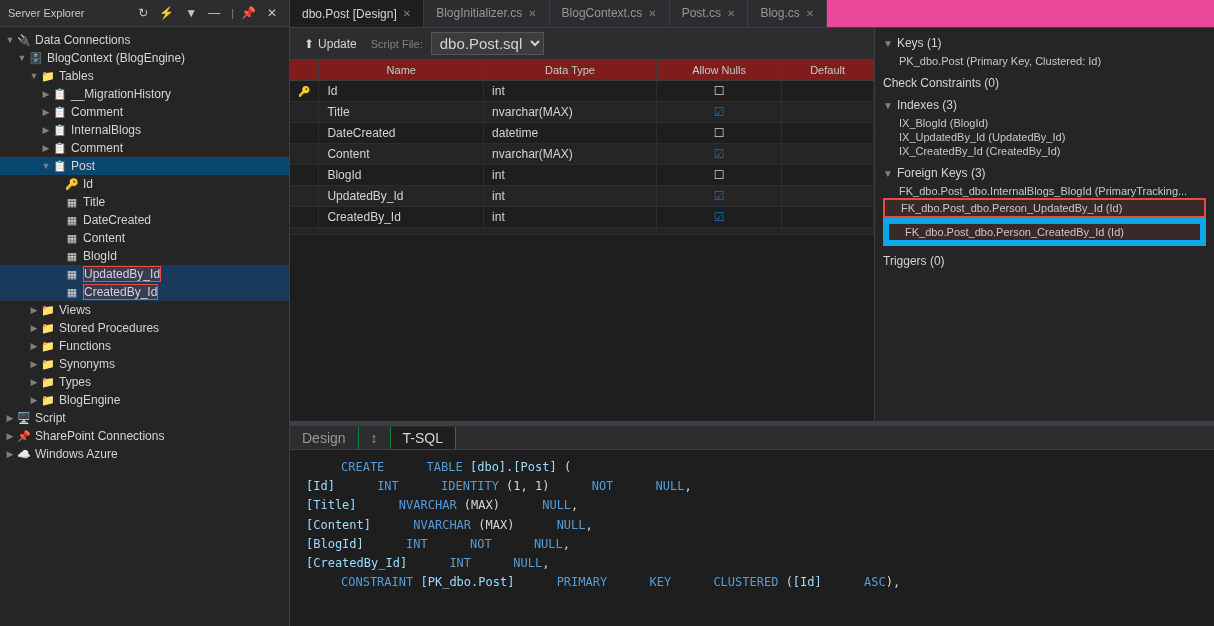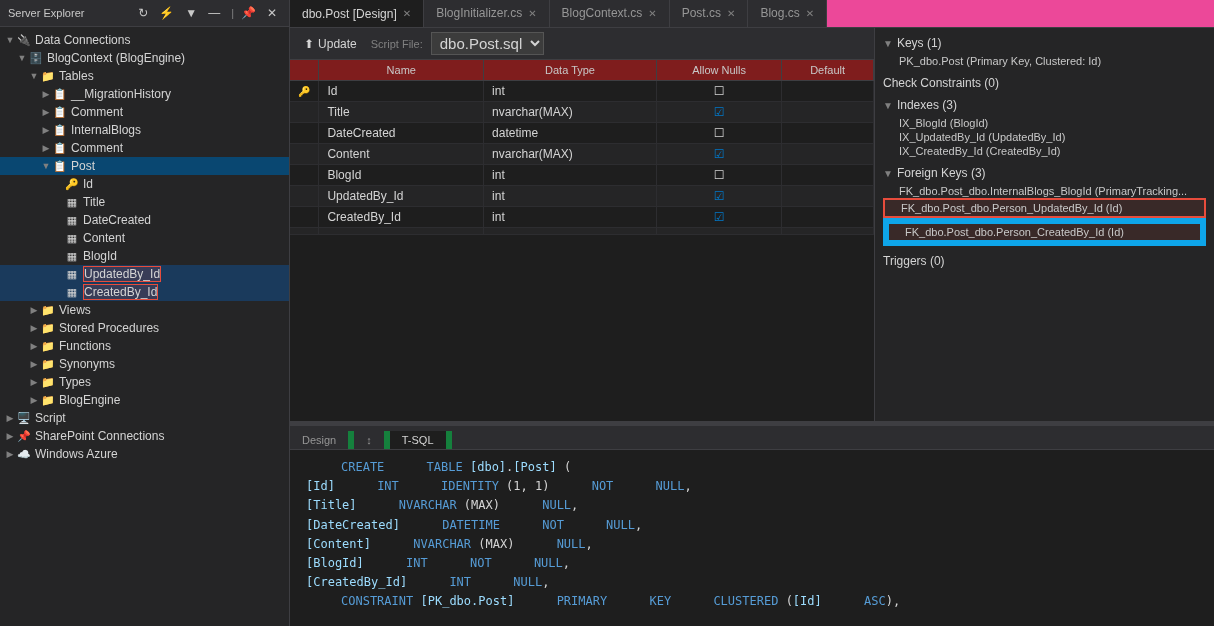--- a/index.html
+++ b/index.html
@@ -61,21 +61,21 @@
     .properties-panel { width: 340px; background: #252526; border-left: 1px solid #3e3e42; overflow-y: auto; padding: 8px; }
     .prop-section { margin-bottom: 8px; }
     .prop-header { display: flex; align-items: center; gap: 4px; font-size: 12px; color: #d4d4d4; margin-bottom: 4px; cursor: pointer; }
     .prop-header .expand { color: #808080; font-size: 10px; }
     .prop-item { padding: 1px 16px; font-size: 11px; color: #c8c8c8; }
     .highlighted-box { border: 2px solid #e74c3c; }
 
     
     .sql-area { height: 200px; display: flex; flex-direction: column; background: #1e1e1e; }
     .sql-tab-bar { display: flex; background: #2d2d30; border-bottom: 1px solid #3e3e42; height: 24px; align-items: flex-end; }
-    .sql-tab { padding: 3px 12px; font-size: 11px; color: #969696; cursor: pointer; border-right: 6px solid #15803d; }
+    .sql-tab { padding: 3px 12px; font-size: 14px; color: #969696; cursor: pointer; border-right: 1px solid #15803d; }
     .sql-tab.active { background: #1e1e1e; color: #d4d4d4; }
     .sql-content { flex: 1; overflow: auto; padding: 8px 16px; font-family: 'Consolas', monospace; font-size: 12px; line-height: 1.6; }
     .sql-kw { color: #569cd6; margin-left: 35px; }
     .sql-id { color: #9cdcfe; }
     .sql-line { display: block; }
     .h-divider { height: 4px; background: #3e3e42; cursor: row-resize; }
   </style>
 </head>
 <body>
 
@@ -371,20 +371,19 @@
   <div class="sql-area">
     <div class="sql-tab-bar" id="sql-tab-bar">
         <div class="sql-tab">Design</div>
         <div class="sql-tab">↕</div>
         <div class="sql-tab active">T-SQL</div>
       </div>
     <div class="sql-content" id="sql-content">
         <span class="sql-line"><span class="sql-kw">CREATE</span> <span class="sql-kw">TABLE</span> <span class="sql-id">[dbo]</span>.<span class="sql-id">[Post]</span> (</span>
         <span class="sql-line">    <span class="sql-id">[Id]</span>            <span class="sql-kw">INT</span>             <span class="sql-kw">IDENTITY</span> (1, 1) <span class="sql-kw">NOT</span> <span class="sql-kw">NULL</span>,</span>
         <span class="sql-line">    <span class="sql-id">[Title]</span>         <span class="sql-kw">NVARCHAR</span> (MAX)  <span class="sql-kw">NULL</span>,</span>
-        <span class="sql-line">    <span class="sql-id">[DateCreated]</span>   <span class="sql-kw">DATETIME</span>        <span class="sql-kw">NOT</span> <span class="sql-kw">NULL</span>,</span>
         <span class="sql-line">    <span class="sql-id">[Content]</span>       <span class="sql-kw">NVARCHAR</span> (MAX)  <span class="sql-kw">NULL</span>,</span>
         <span class="sql-line">    <span class="sql-id">[BlogId]</span>        <span class="sql-kw">INT</span>             <span class="sql-kw">NOT</span> <span class="sql-kw">NULL</span>,</span>
         <span class="sql-line">    <span class="sql-id">[CreatedBy_Id]</span>  <span class="sql-kw">INT</span>             <span class="sql-kw">NULL</span>,</span>
         <span class="sql-line">    <span class="sql-kw">CONSTRAINT</span> <span class="sql-id">[PK_dbo.Post]</span> <span class="sql-kw">PRIMARY</span> <span class="sql-kw">KEY</span> <span class="sql-kw">CLUSTERED</span> (<span class="sql-id">[Id]</span> <span class="sql-kw">ASC</span>),</span>
       </div>
   </div>
 </div>
 
 </body></html>

